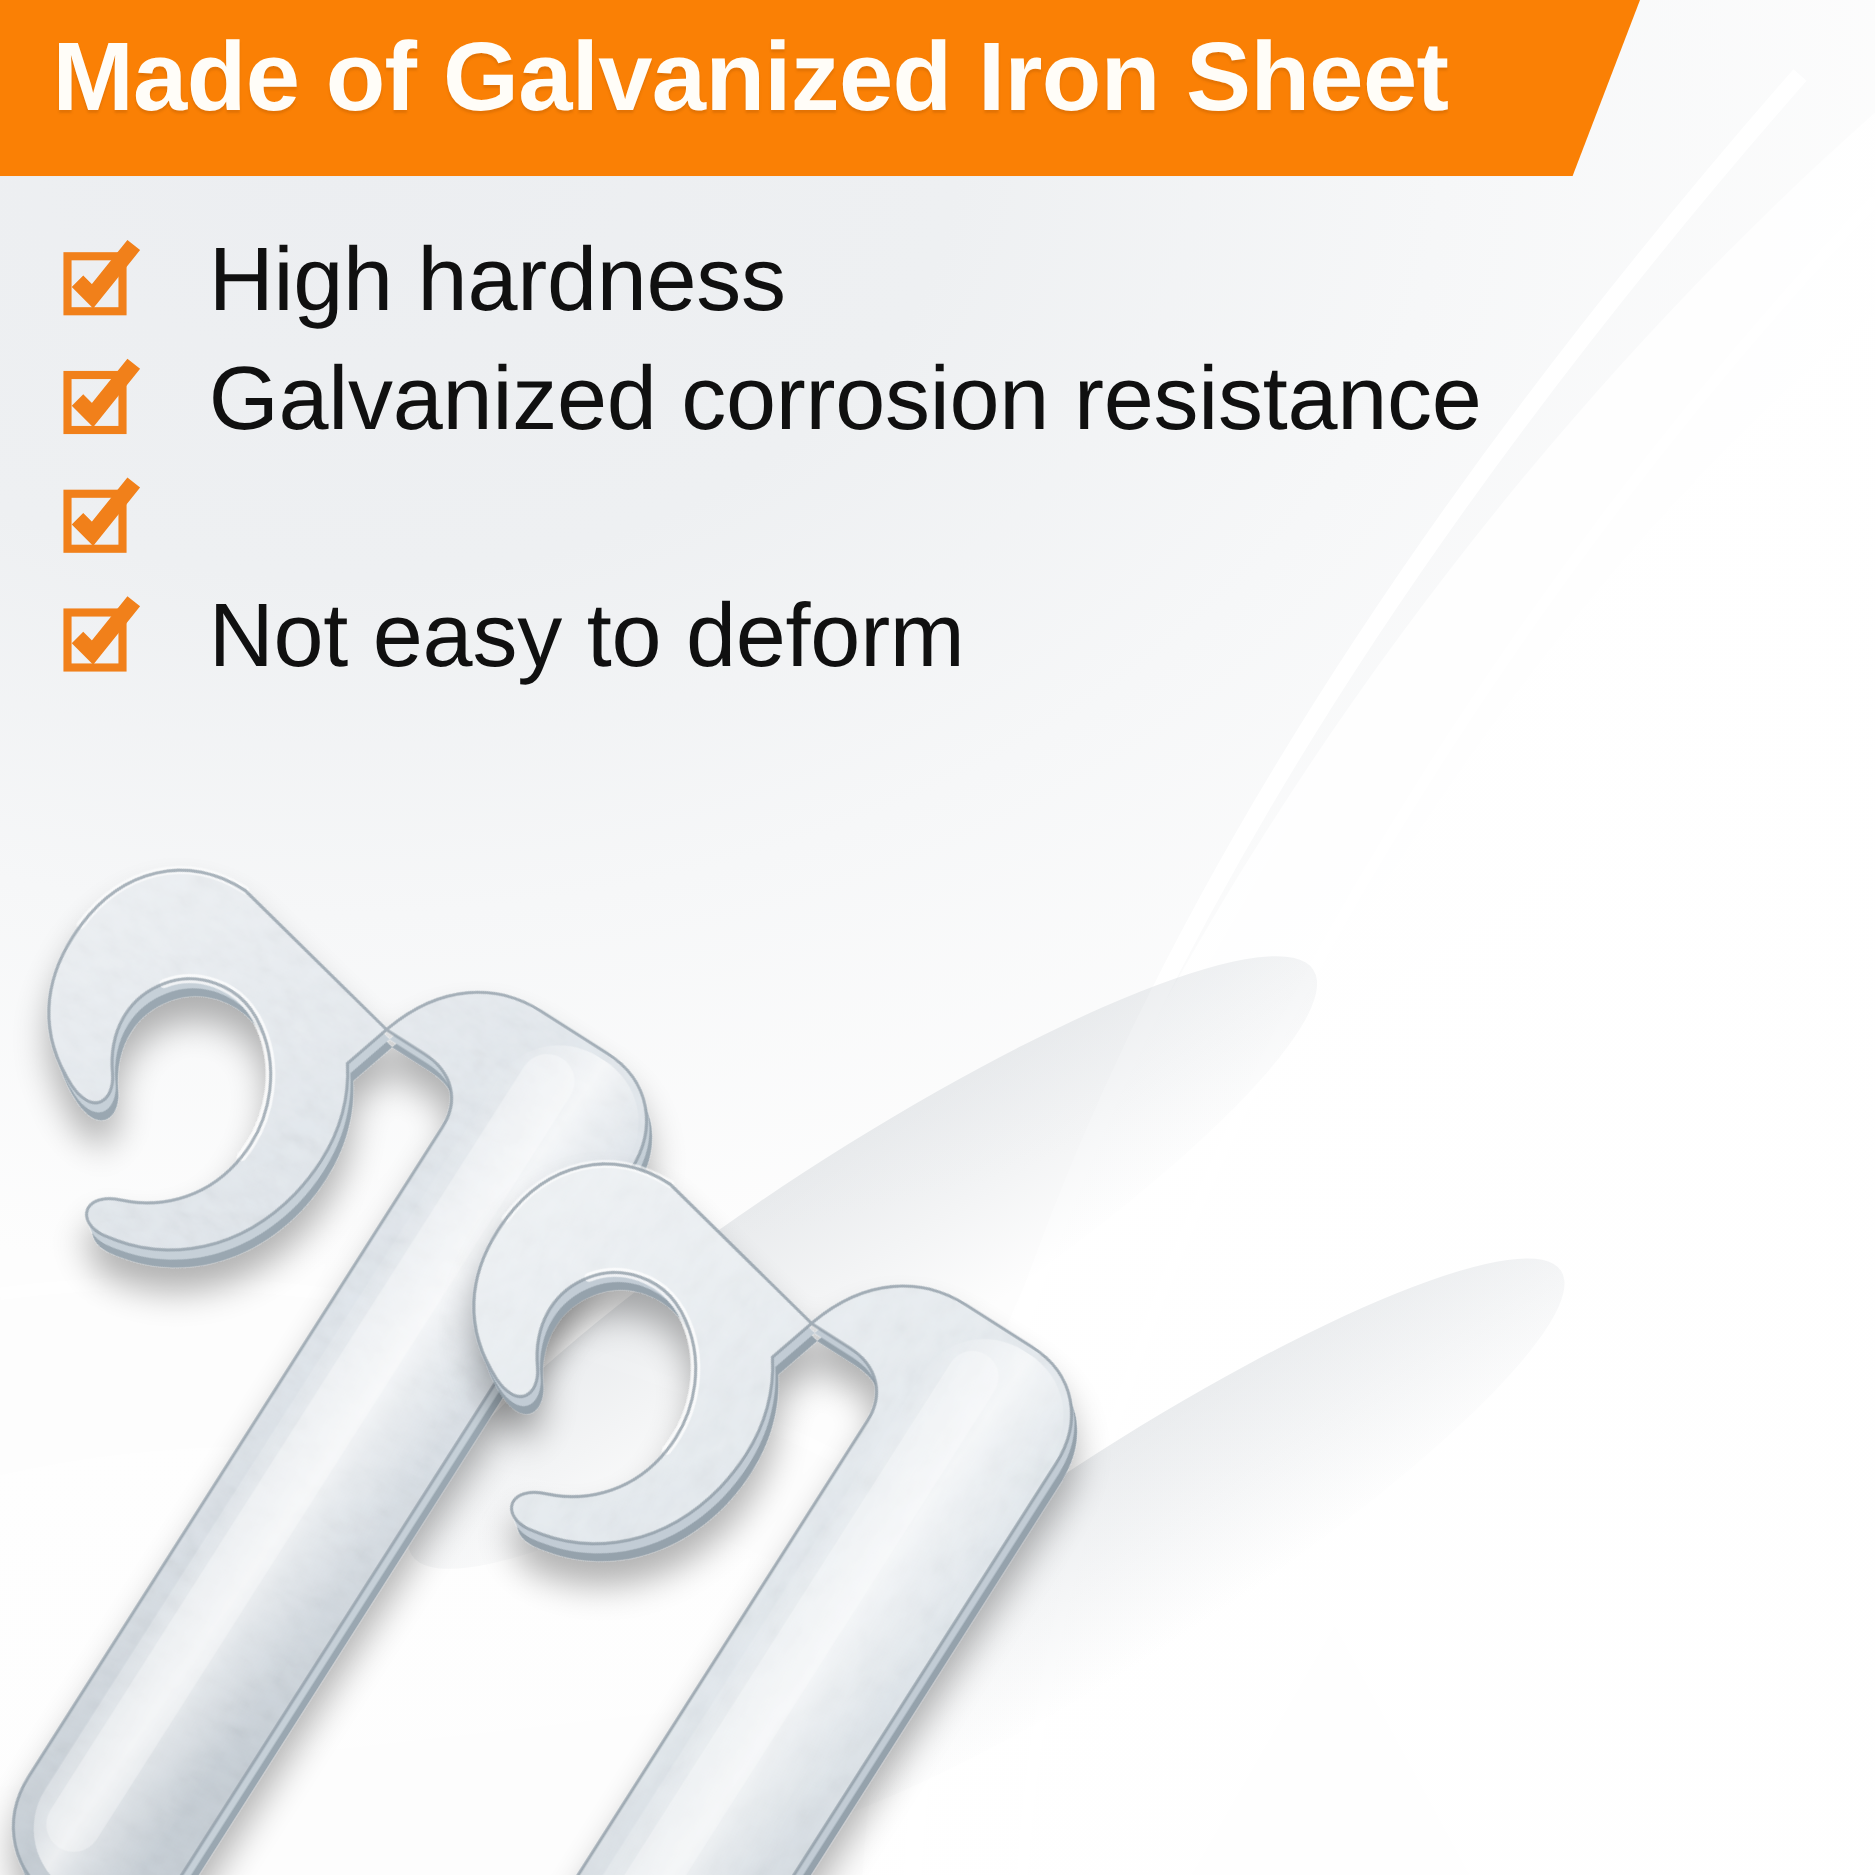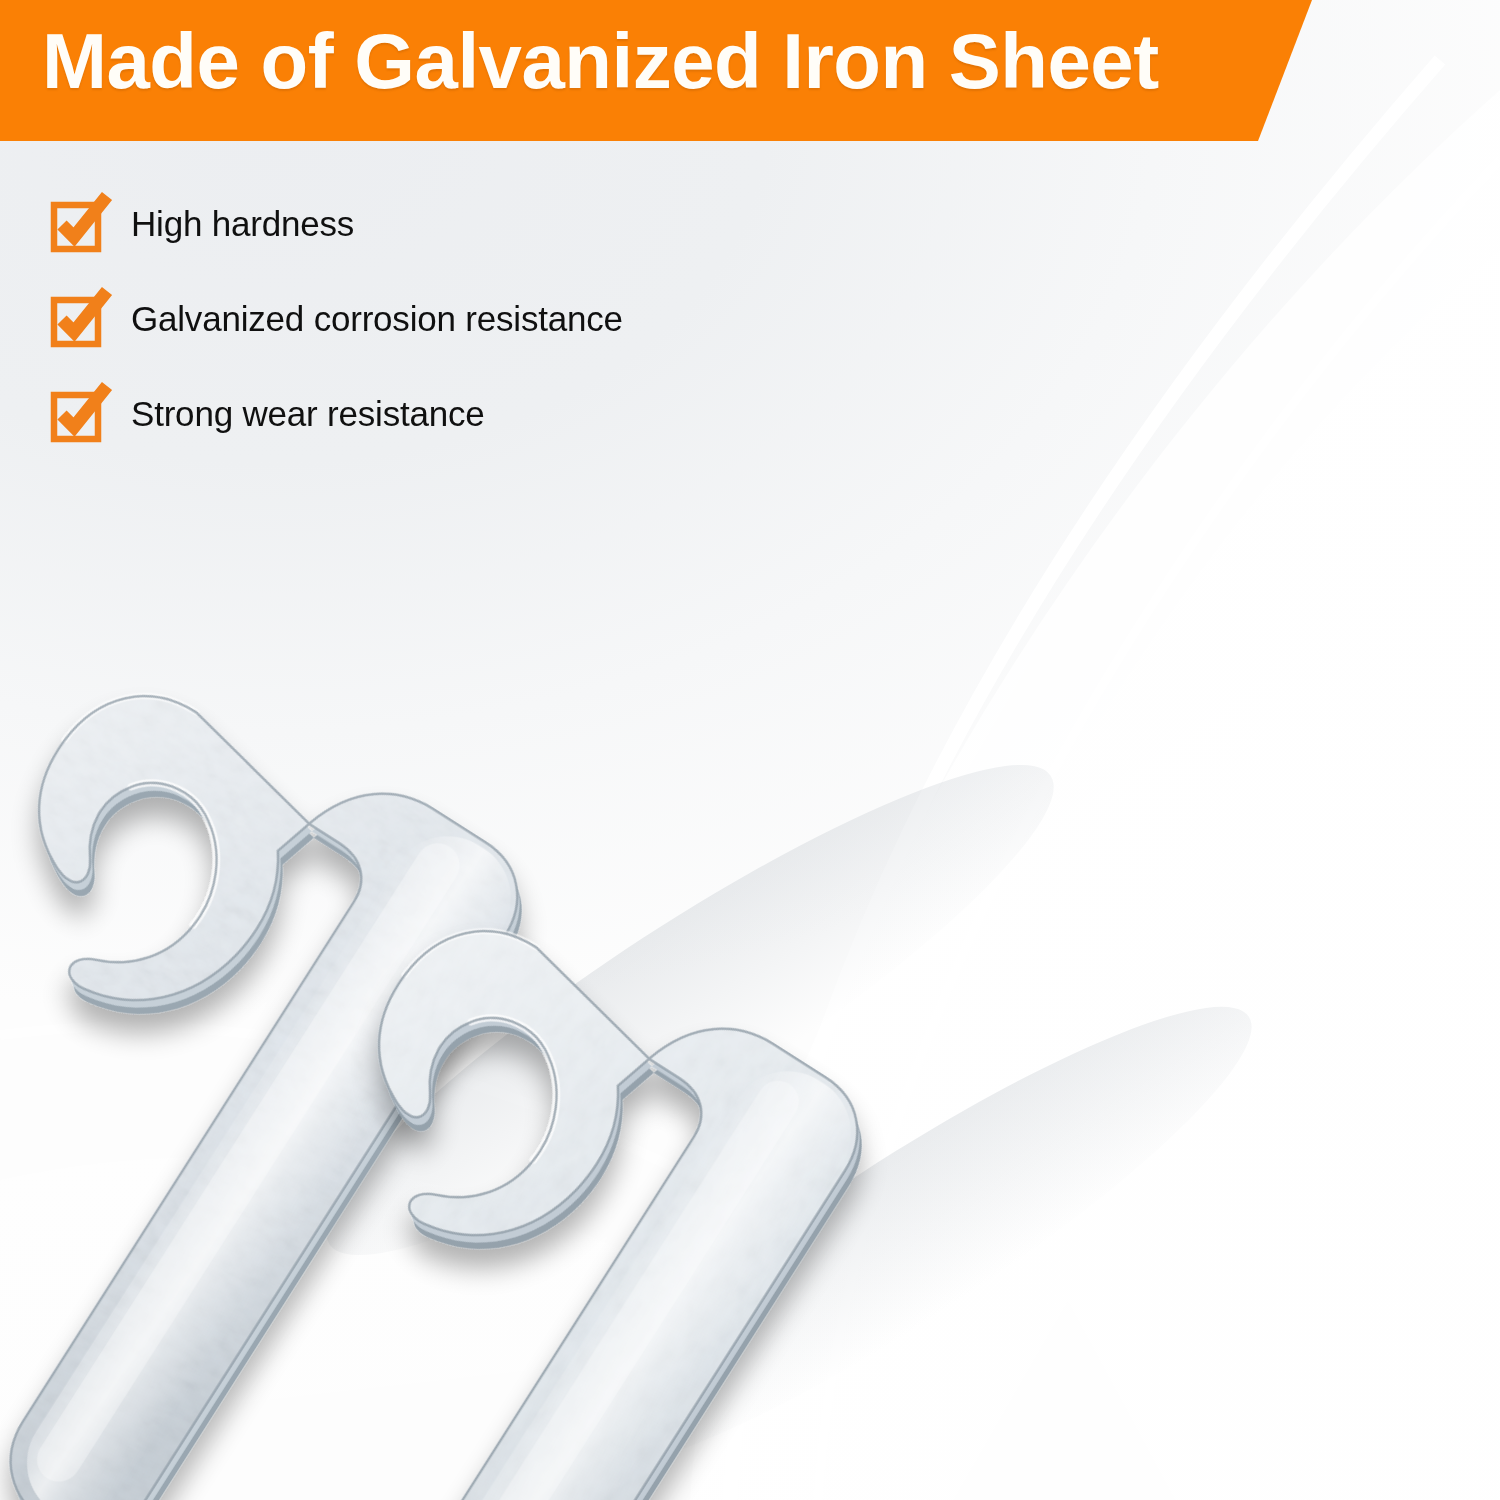--- a/index.html
+++ b/index.html
@@ -58,26 +58,27 @@
     height:95px;
   }
   .checkbox-icon {
     position:relative;
     width:48px; height:48px;
     flex:0 0 48px;
     margin-right:29px;
   }
   .checkbox-icon svg { position:absolute; left:-5px; top:-9px; }
   .feature-label {
-    font-size:35px;
+    font-size:72px;
     font-weight:400;
     color:#101010;
     line-height:1;
     white-space:nowrap;
     letter-spacing:-0.2px;
+    margin-left:36px;
   }
 
   
   #tools { position:absolute; inset:0; z-index:2; }
 </style>
 </head>
 <body>
 
 <div id="canvas">
 
@@ -275,20 +276,28 @@
       <span class="feature-label">Galvanized corrosion resistance</span>
     </div>
 
     <div class="feature-row">
       <span class="checkbox-icon">
         <svg width="66" height="62" viewBox="0 0 66 62" xmlns="http://www.w3.org/2000/svg">
           <rect x="5" y="14" width="44" height="44" fill="none" stroke="#f1801a" stroke-width="6.5"></rect>
           <path d="M13 34 L25 46 L58 5" fill="none" stroke="#f1801a" stroke-width="13" stroke-linecap="butt" stroke-linejoin="miter"></path>
         </svg>
       </span>
-      <span class="feature-label">Strong wear resistance</span>
     </div>
 
+    <div class="feature-row">
+      <span class="checkbox-icon">
+        <svg width="66" height="62" viewBox="0 0 66 62" xmlns="http://www.w3.org/2000/svg">
+          <rect x="5" y="14" width="44" height="44" fill="none" stroke="#f1801a" stroke-width="6.5"></rect>
+          <path d="M13 34 L25 46 L58 5" fill="none" stroke="#f1801a" stroke-width="13" stroke-linecap="butt" stroke-linejoin="miter"></path>
+        </svg>
+      </span>
+      <span class="feature-label">Not easy to deform</span>
+    </div>
 
 
   </div>
 
 </div>
 
 </body></html>

